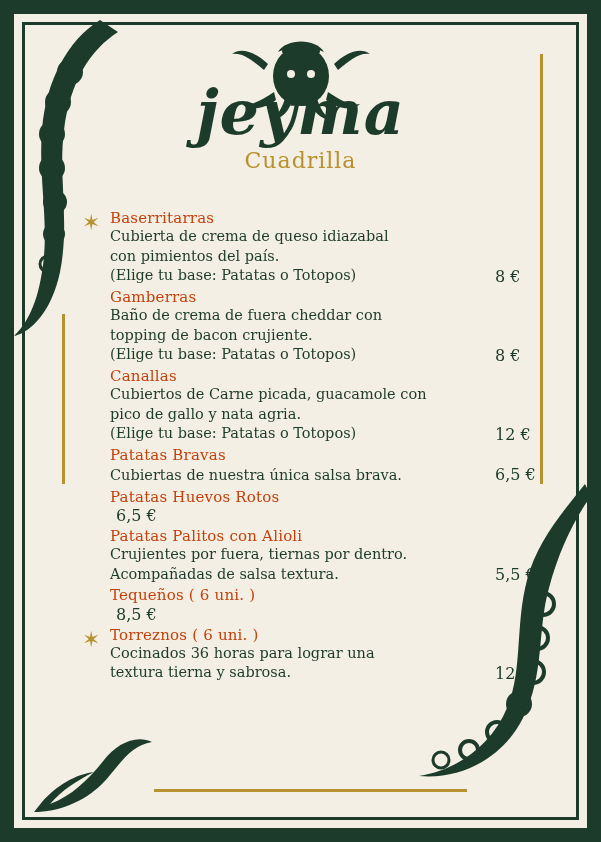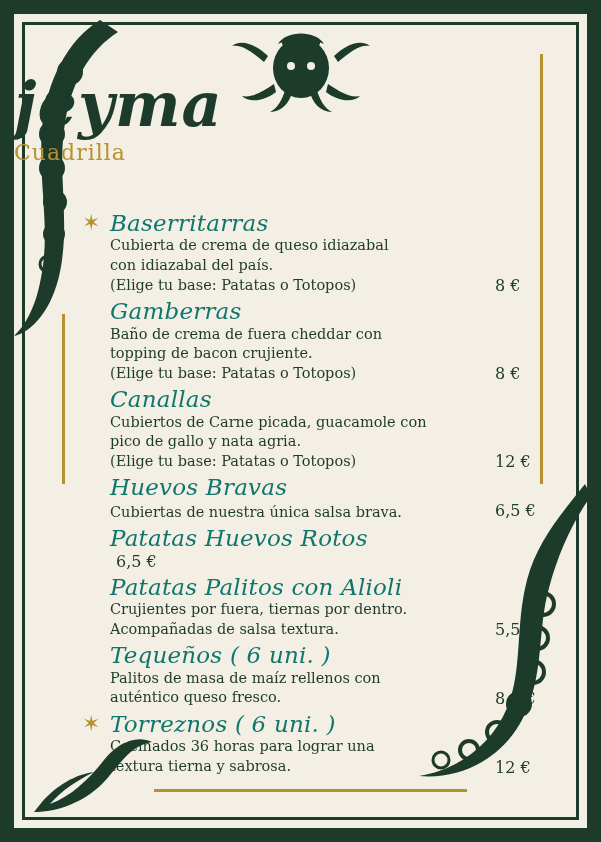--- a/index.html
+++ b/index.html
@@ -40,22 +40,22 @@
   .rule-left{left:48px;top:300px;height:170px;}
   .rule-right{right:44px;top:40px;height:430px;}
   .rule-h{
     position:absolute;
     left:140px;right:120px;bottom:36px;height:3px;background:#b8912f;
   }
 
   
   .header{
     position:relative;
-    text-align:left;
-    padding-top:18px;
+    text-align:center;
+    padding-top:26px;
   }
   .logo-wrap{position:relative;height:120px;}
   .brand{
     position:absolute;left:0;right:0;top:36px;
     font-family:"DejaVu Serif", serif;
     font-weight:bold;
     font-size:62px;
     color:#1d3b2a;
     letter-spacing:1px;
     font-style:italic;
@@ -74,29 +74,28 @@
     position:absolute;
     left:96px;right:40px;top:196px;
   }
   .item{position:relative;margin-bottom:3px;}
   .star{
     position:absolute;left:-28px;top:2px;
     color:#b8912f;font-size:22px;line-height:1;
   }
   .title{
     font-family:"DejaVu Serif", serif;
-    font-size:23px;
-    color:#0f766e;
+    font-size:15px;
+    color:#c2410c;
     letter-spacing:.2px;
     line-height:1.15;
     font-weight:normal;
-    font-style:italic;
   }
   .body-row{
-    display:flex;align-items:flex-start;justify-content:space-between;gap:23px;
+    display:flex;align-items:center;justify-content:space-between;gap:23px;
   }
   .desc{
     font-family:"DejaVu Serif", serif;
     font-size:14.5px;
     color:#1d3b2a;
     line-height:1.35;
     max-width:355px;
   }
   .desc .line{display:block;}
   .price{
@@ -170,21 +169,21 @@
     </div>
 
     <div class="menu">
 
       <div class="item">
         <div class="star">✶</div>
         <div class="title">Baserritarras</div>
         <div class="body-row">
           <div class="desc">
             <span class="line">Cubierta de crema de queso idiazabal</span>
-            <span class="line">con idiazabal del país.</span>
+            <span class="line">con pimientos del país.</span>
             <span class="line">(Elige tu base: Patatas o Totopos)</span>
           </div>
           <div class="price bottom">8 €</div>
         </div>
       </div>
 
       <div class="item">
         <div class="title">Gamberras</div>
         <div class="body-row">
           <div class="desc">
@@ -202,21 +201,21 @@
           <div class="desc">
             <span class="line">Cubiertos de Carne picada, guacamole con</span>
             <span class="line">pico de gallo y nata agria.</span>
             <span class="line">(Elige tu base: Patatas o Totopos)</span>
           </div>
           <div class="price bottom">12 €</div>
         </div>
       </div>
 
       <div class="item">
-        <div class="title">Huevos Bravas</div>
+        <div class="title">Patatas Bravas</div>
         <div class="body-row">
           <div class="desc pad-1">
             <span class="line">Cubiertas de nuestra única salsa brava.</span>
           </div>
           <div class="price">6,5 €</div>
         </div>
       </div>
 
       <div class="item">
         <div class="title">Patatas Huevos Rotos</div>
@@ -232,24 +231,20 @@
             <span class="line">Crujientes por fuera, tiernas por dentro.</span>
             <span class="line">Acompañadas de salsa textura.</span>
           </div>
           <div class="price bottom">5,5 €</div>
         </div>
       </div>
 
       <div class="item">
         <div class="title">Tequeños ( 6 uni. )</div>
         <div class="body-row">
-          <div class="desc">
-            <span class="line">Palitos de masa de maíz rellenos con</span>
-            <span class="line">auténtico queso fresco.</span>
-          </div>
           <div class="price bottom">8,5 €</div>
         </div>
       </div>
 
       <div class="item">
         <div class="star">✶</div>
         <div class="title">Torreznos ( 6 uni. )</div>
         <div class="body-row">
           <div class="desc">
             <span class="line">Cocinados 36 horas para lograr una</span>

